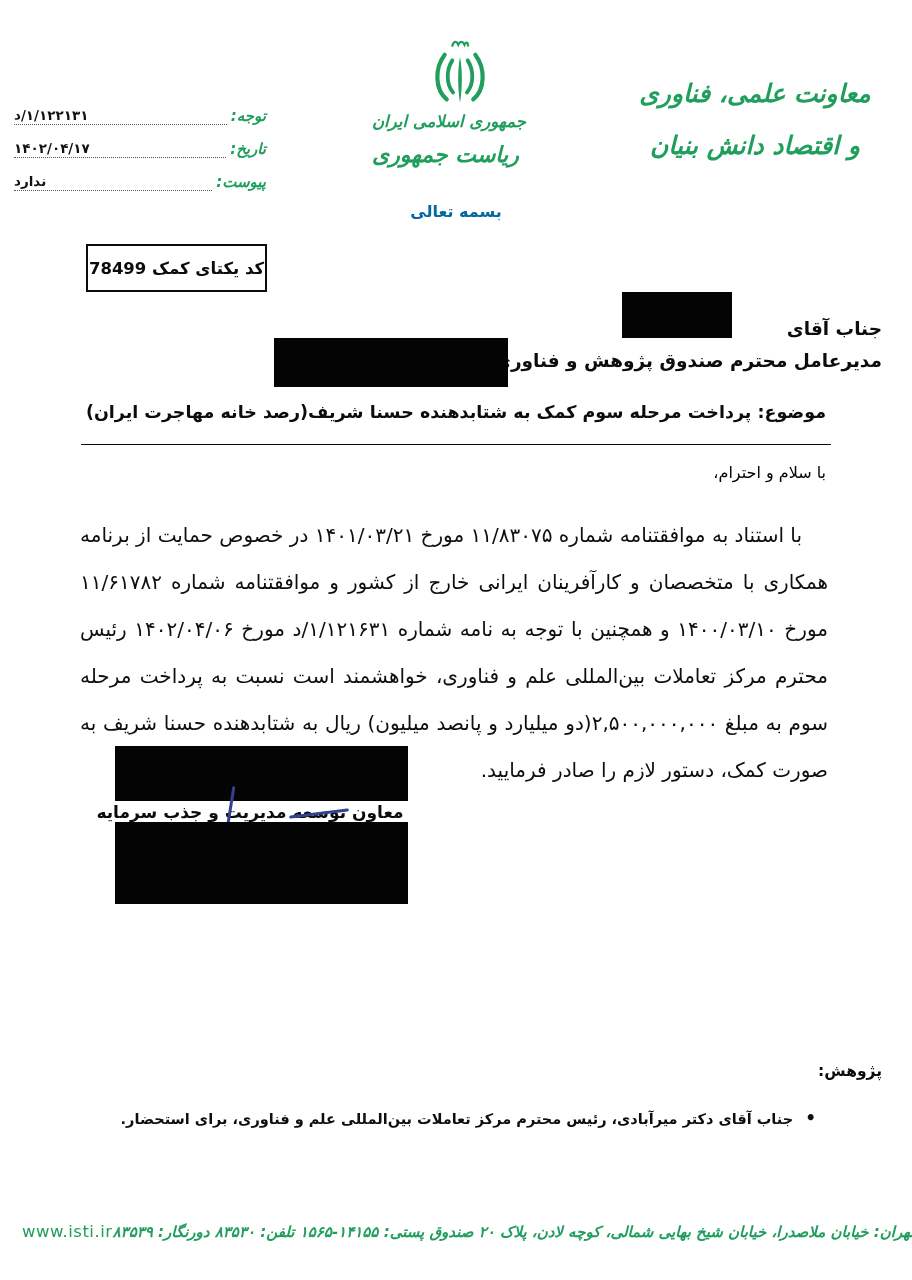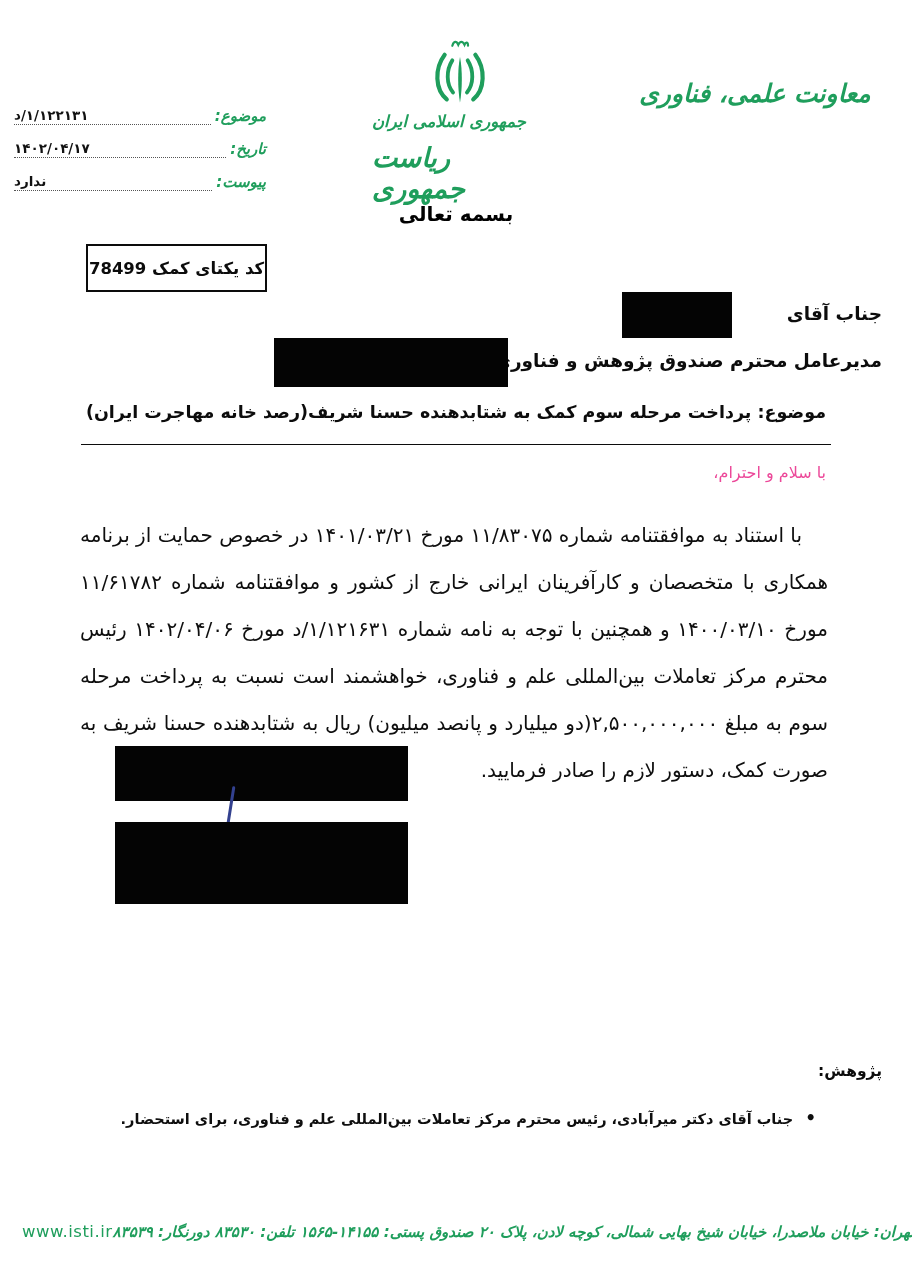--- a/index.html
+++ b/index.html
@@ -14,55 +14,55 @@
     position:absolute; top:52px; right:6px; width:302px;
     text-align:center; color:var(--green); font-weight:bold; font-style:italic;
     font-size:25px; line-height:52px;
   }
   .emblem { position:absolute; top:20px; left:419px; width:82px; height:78px; }
   .gov-center {
     position:absolute; top:96px; left:372px; width:176px; text-align:left;
     color:var(--green); font-weight:bold; font-style:italic;
   }
   .gov-center .l1 { font-size:16.5px; }
-  .gov-center .l2 { font-size:27px; margin-top:11px;font-style:italic; }
+  .gov-center .l2 { font-size:22px; margin-top:11px;font-style:italic; }
   .hdr-fields { position:absolute; top:76px; left:14px; width:252px; direction:rtl; }
   .hdr-row { display:flex; align-items:flex-end; height:33px; }
   .hdr-label {
     color:var(--green); font-weight:bold; font-style:italic; font-size:15px;
     white-space:nowrap; margin-left:4px;
   }
   .hdr-value {
     flex:1; border-bottom:1.6px dotted #555; text-align:left;
     font-weight:bold; font-size:13.5px; color:#111; padding-bottom:1px;
   }
   .bismillah {
     position:absolute; top:186px; left:0; right:0; text-align:center;
-    font-weight:bold; font-size:20px; color:#000000;
+    font-weight:bold; font-size:16px; color:#0369a1;
   }
   
   .aid-box {
     position:absolute; top:228px; left:86px; width:181px; height:48px;
     border:2px solid #0c0c0c; display:flex; align-items:center; justify-content:center;
     font-weight:bold; font-size:16.5px; color:#0c0c0c; direction:rtl;
   }
   
-  .recip1 { position:absolute; top:287px; right:30px; font-weight:bold; font-size:18.5px; color:#0c0c0c; }
+  .recip1 { position:absolute; top:302px; right:30px; font-weight:bold; font-size:18.5px; color:#0c0c0c; }
   .recip2 { position:absolute; top:334px; right:30px; font-weight:bold; font-size:18.5px; color:#0c0c0c; }
   .redact { position:absolute; background:#040404; }
   .box-r1 { top:276px; left:622px; width:110px; height:46px; }
   .box-r2 { top:322px; left:274px; width:234px; height:49px; }
   
   .subject-wrap { position:absolute; top:386px; left:0; right:0; text-align:center; }
   .subject {
     display:inline-block; font-weight:bold; font-size:17.5px; color:#0c0c0c;
     padding:0 5px 22px 5px; border-bottom:1.8px solid #0c0c0c; direction:rtl;
   }
   
-  .salutation { position:absolute; top:447px; right:86px; font-size:16px; color:#ec4899; }
+  .salutation { position:absolute; top:447px; right:86px; font-size:16px; color:#000000; }
   .body-par {
     position:absolute; top:496px; right:84px; width:748px;
     font-size:20px; line-height:47px; color:#0e0e0e;
     text-align:justify; direction:rtl; text-indent:26px;
   }
   
   .sig-box1 { top:730px; left:115px; width:293px; height:55px; }
   .sig-box2 { top:806px; left:115px; width:293px; height:82px; }
   .sig-title {
     position:absolute; top:786px; left:96px; width:308px; text-align:center;
@@ -98,20 +98,21 @@
   }
   :root { --green:#1f9e5c; --pen:#33418f; }
 </style>
 </head>
 <body>
 
 <div class="page">
 
   <div class="org-right">
     <div>معاونت علمی، فناوری</div>
+    <div>و اقتصاد دانش بنیان</div>
   </div>
 
   <div class="emblem">
     <svg viewBox="0 0 100 112" width="82" height="78" aria-hidden="true">
       <g fill="none" stroke="#1f9e5c" stroke-linecap="round">
         <path d="M50 30 C53.5 48 53.5 74 50 96 C46.5 74 46.5 48 50 30 Z" fill="#1f9e5c" stroke="none"></path>
         <path d="M39 35 C30 49 30 69 40 81" stroke-width="5.5"></path>
         <path d="M61 35 C70 49 70 69 60 81" stroke-width="5.5"></path>
         <path d="M28 27 C13 47 14 77 31 91" stroke-width="6"></path>
         <path d="M72 27 C87 47 86 77 69 91" stroke-width="6"></path>
@@ -119,21 +120,21 @@
       </g>
     </svg>
   </div>
   <div class="gov-center">
     <div class="l1">جمهوری اسلامی ایران</div>
     <div class="l2">ریاست جمهوری</div>
   </div>
 
   <div class="hdr-fields">
     <div class="hdr-row">
-      <span class="hdr-label">موضوع:</span>
+      <span class="hdr-label">توجه:</span>
       <span class="hdr-value">۱/۱۲۲۱۳۱/د</span>
     </div>
     <div class="hdr-row">
       <span class="hdr-label">تاریخ:</span>
       <span class="hdr-value">۱۴۰۲/۰۴/۱۷</span>
     </div>
     <div class="hdr-row">
       <span class="hdr-label">پیوست:</span>
       <span class="hdr-value">ندارد</span>
     </div>
@@ -149,20 +150,21 @@
   <div class="redact box-r2"></div>
 
   <div class="subject-wrap">
     <span class="subject">موضوع: پرداخت مرحله سوم کمک به شتابدهنده حسنا شریف(رصد خانه مهاجرت ایران)</span>
   </div>
 
   <div class="salutation">با سلام و احترام،</div>
   <div class="body-par">با استناد به موافقتنامه شماره ۱۱/۸۳۰۷۵ مورخ ۱۴۰۱/۰۳/۲۱ در خصوص حمایت از برنامه همکاری با متخصصان و کارآفرینان ایرانی خارج از کشور و موافقتنامه شماره ۱۱/۶۱۷۸۲ مورخ ۱۴۰۰/۰۳/۱۰ و همچنین با توجه به نامه شماره ۱/۱۲۱۶۳۱/د مورخ ۱۴۰۲/۰۴/۰۶ رئیس محترم مرکز تعاملات بین‌المللی علم و فناوری، خواهشمند است نسبت به پرداخت مرحله سوم به مبلغ ۲,۵۰۰,۰۰۰,۰۰۰(دو میلیارد و پانصد میلیون) ریال به شتابدهنده حسنا شریف به صورت کمک، دستور لازم را صادر فرمایید.</div>
 
   <div class="redact sig-box1"></div>
+  <div class="sig-title"><span>معاون</span> <span class="struck">توسعه</span> <span>مدیریت و جذب سرمایه</span></div>
   <div class="pen-vert"></div>
   <div class="redact sig-box2"></div>
 
   <div class="cc-label">پژوهش:</div>
   <div class="cc-item">
     <span class="bullet">•</span>
     <span>جناب آقای دکتر میرآبادی، رئیس محترم مرکز تعاملات بین‌المللی علم و فناوری، برای استحضار.</span>
   </div>
 
   <div class="footer">

